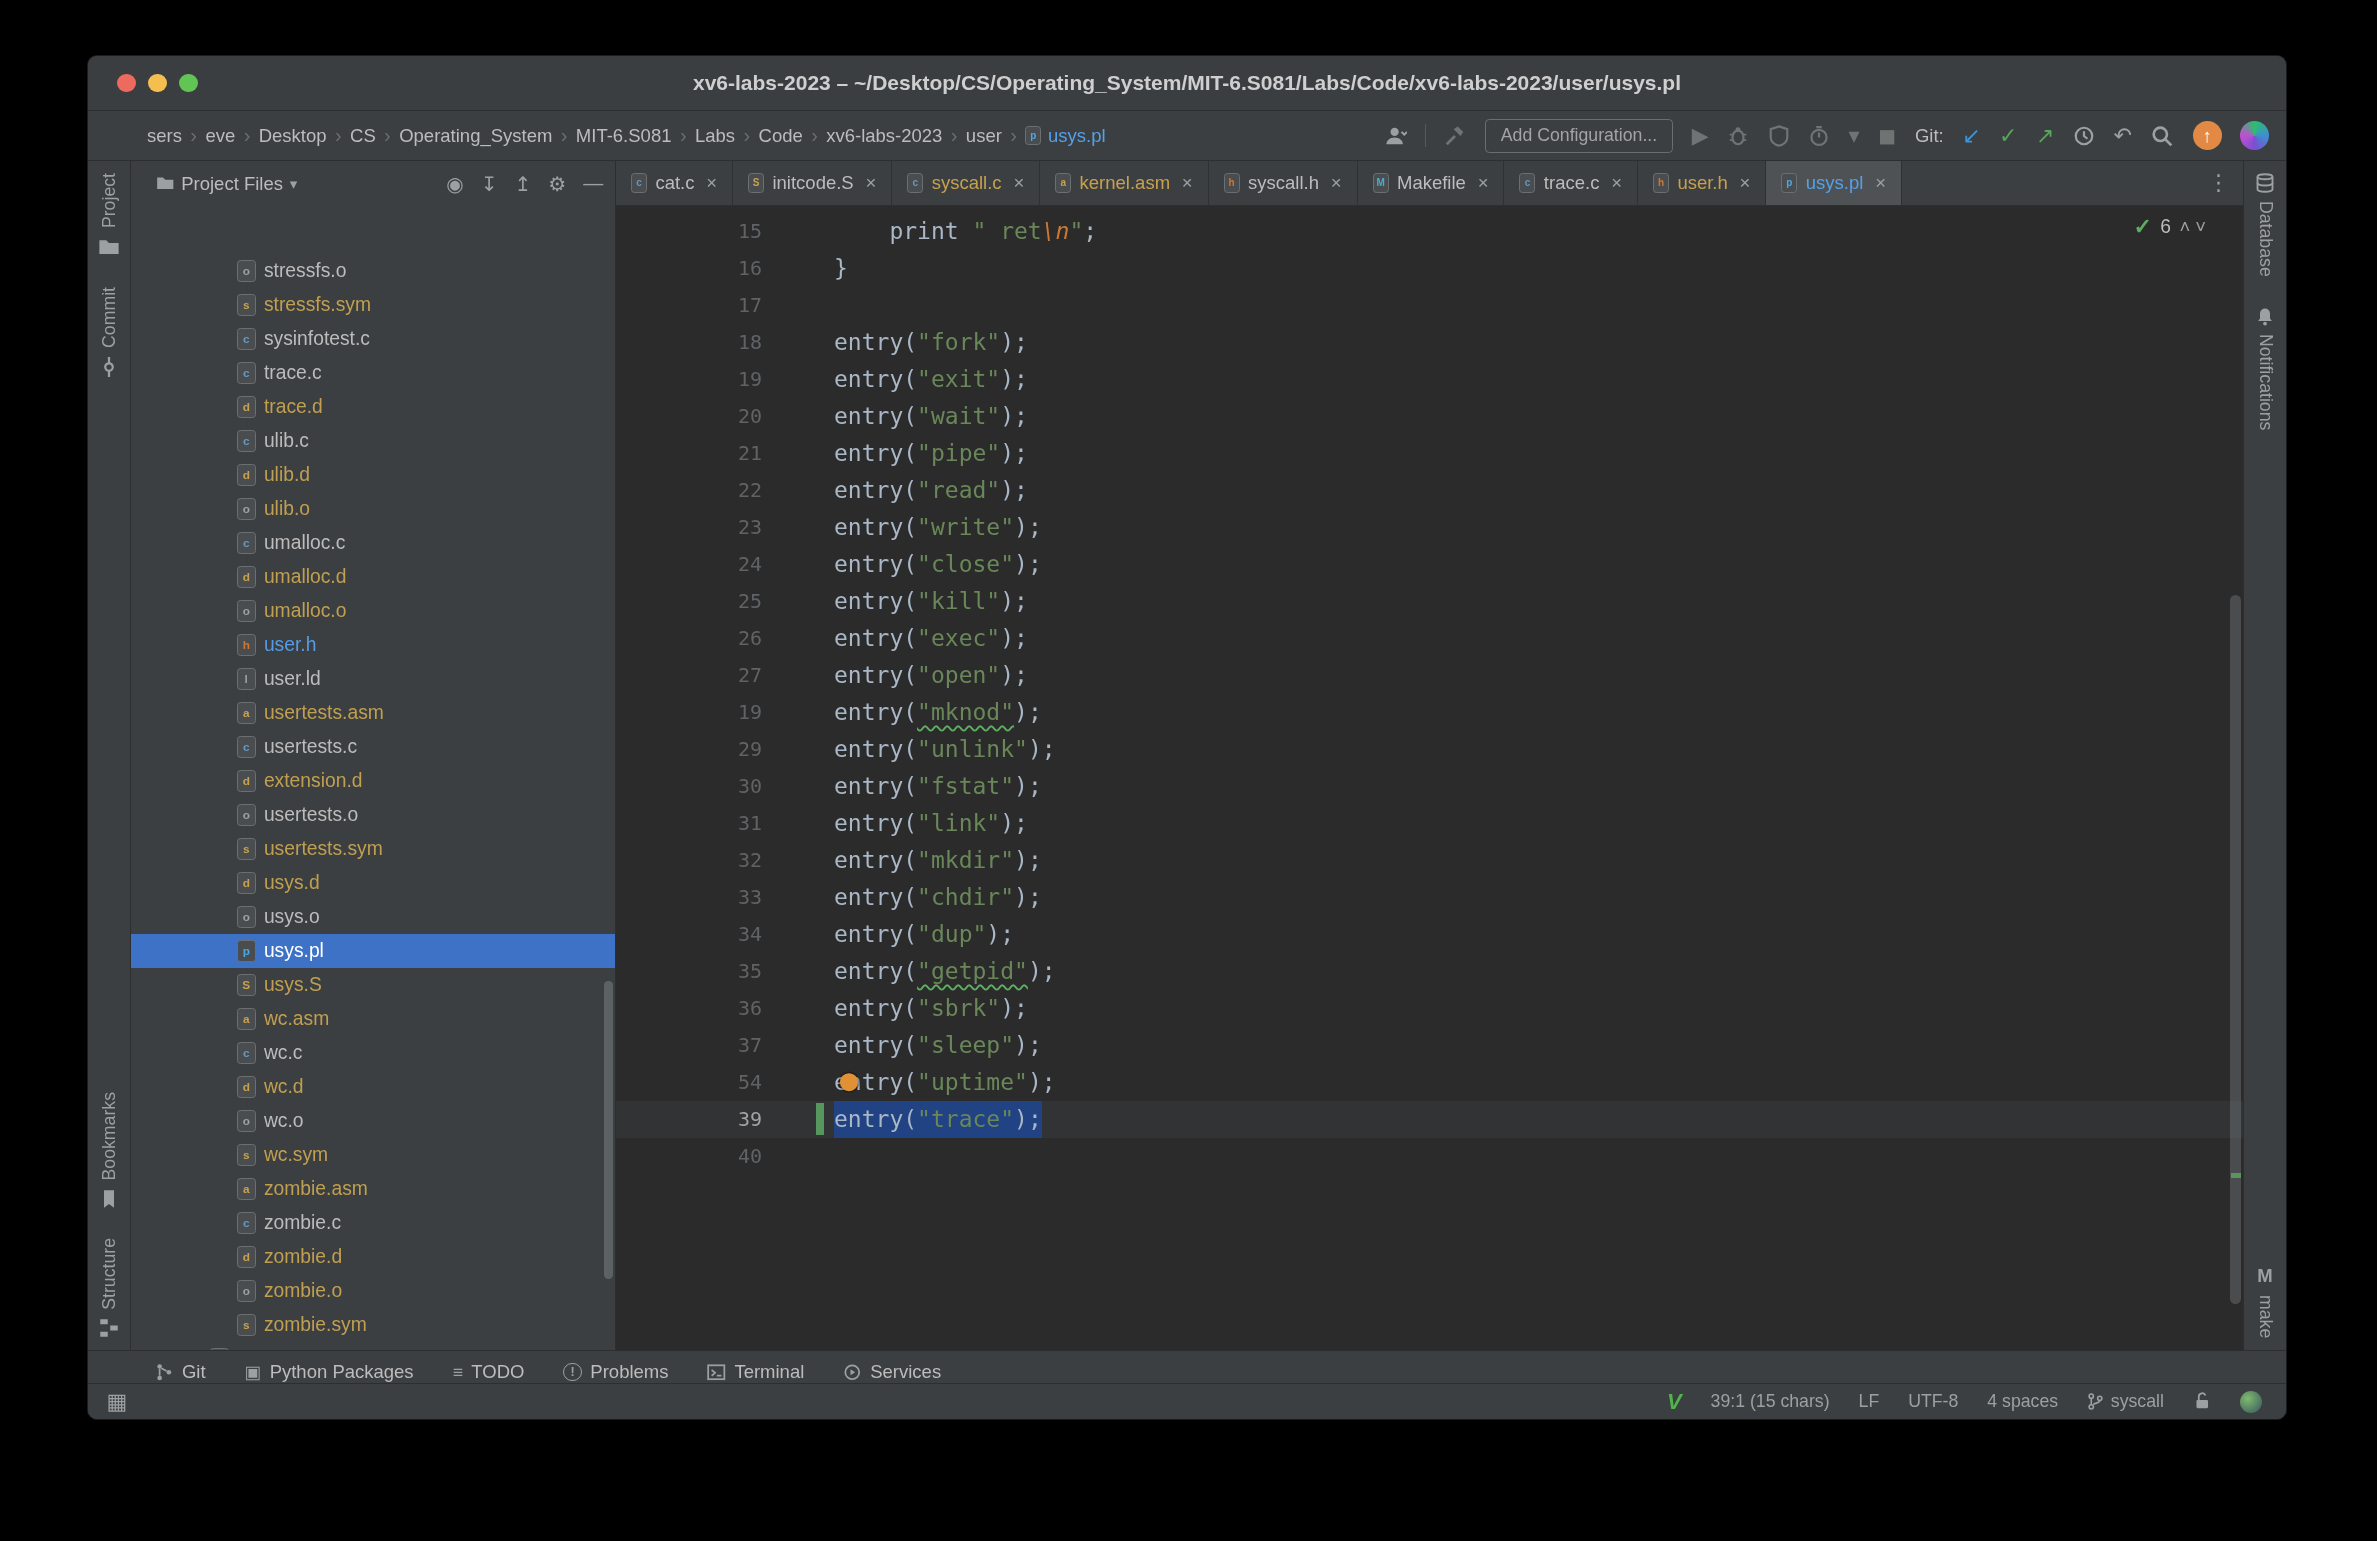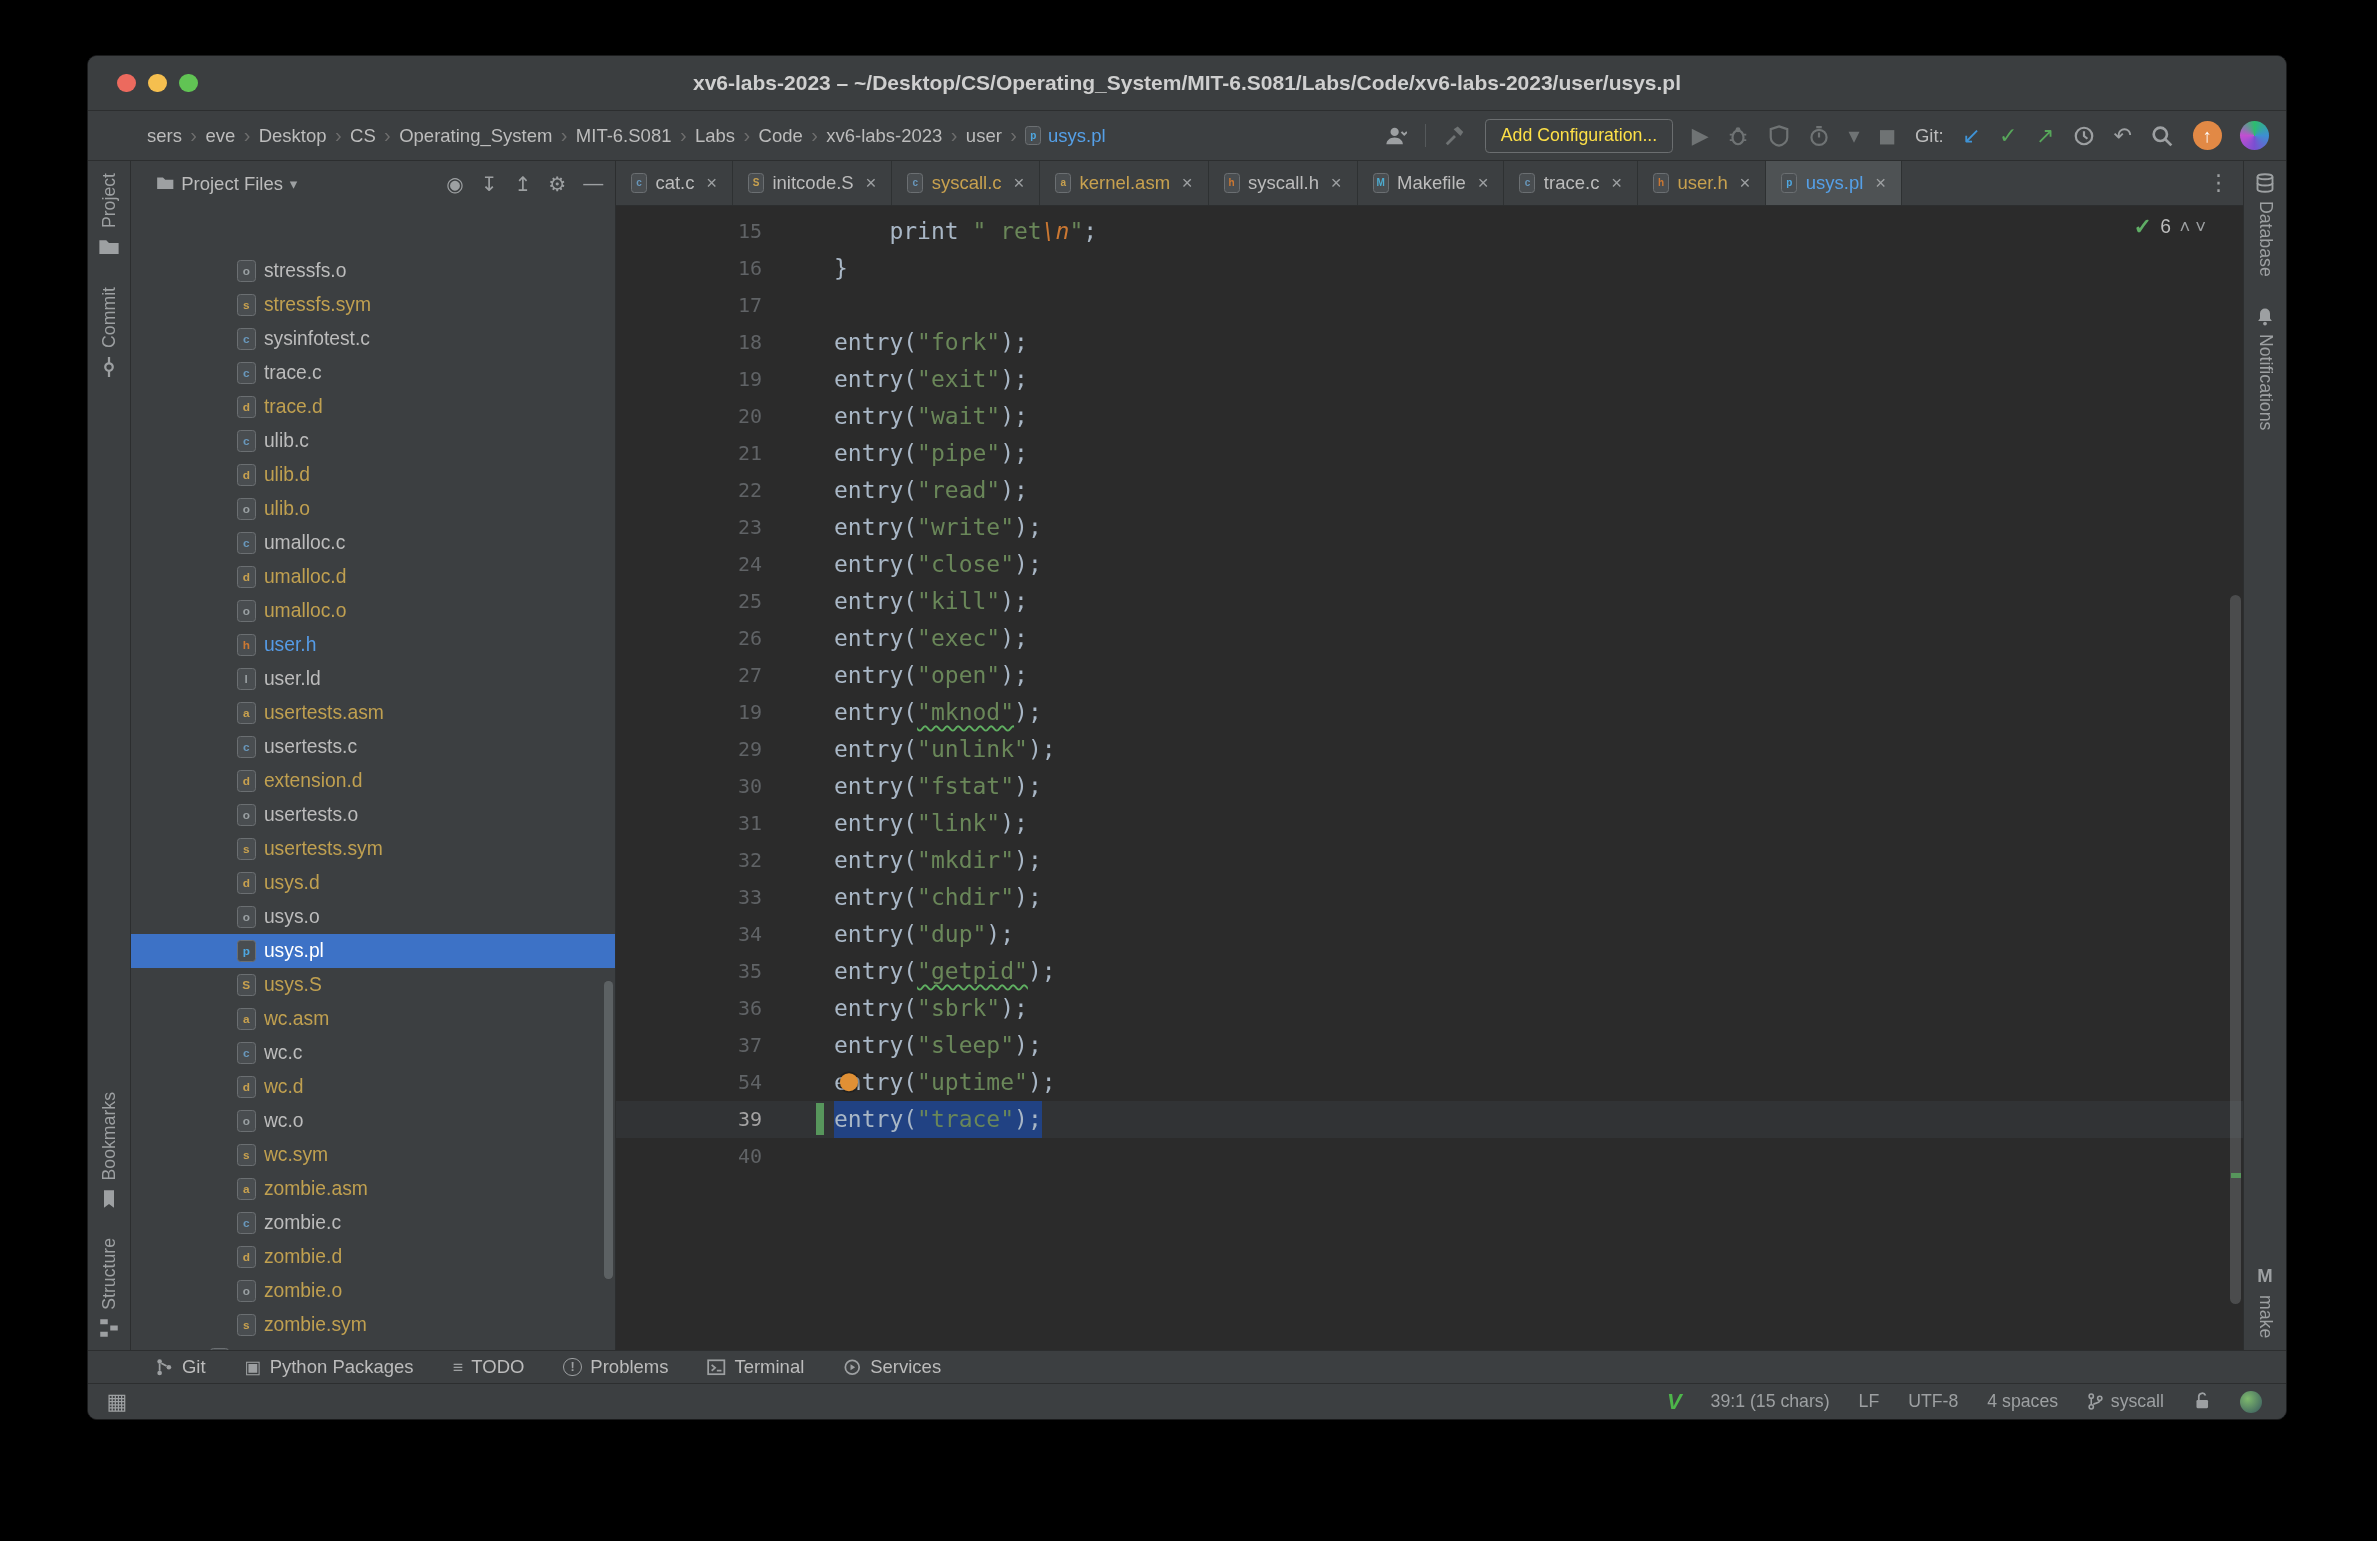--- a/index.html
+++ b/index.html
@@ -26,21 +26,21 @@
   .navbar{height:49px;flex:0 0 49px;background:#3c3f41;border-bottom:0.8px solid #2c2e2f;
     display:flex;align-items:center;padding:0 17px 0 59px;}
   .crumbs{display:flex;align-items:center;gap:8.4px;flex:1;overflow:hidden;white-space:nowrap;}
   .crumb{color:#bcbcbc;font-size:18.5px;}
   .crumb-sep{color:#6e6e6e;font-size:20px;}
   .crumb-file{color:#55a0e8;display:inline-flex;align-items:center;gap:6.7px;}
   .nav-right{display:flex;align-items:center;gap:18.5px;}
   .navicon{color:#9da0a2;font-size:22px;line-height:1;display:inline-flex;align-items:center;}
   .navicon.dis{color:#6f7374;}
   .navsep{width:0.8px;height:23.6px;background:#55595b;}
-  .addcfg{height:32px;border:0.8px solid #6b6e70;border-radius:4.2px;color:#fde047;font-size:17.7px;
+  .addcfg{height:32px;border:0.8px solid #6b6e70;border-radius:4.2px;color:#a3a3a3;font-size:17.7px;
     display:flex;align-items:center;padding:0 15px;background:transparent;}
   .gitlabel{color:#bcbcbc;font-size:18.5px;}
   .ico-blue{color:#3f93d6;} .ico-green{color:#57a65a;}
   .upgrade{width:29px;height:29px;border-radius:50%;background:#e28945;color:#fff;font-size:18.5px;
     display:flex;align-items:center;justify-content:center;font-weight:bold;}
   .gradcircle{width:29px;height:29px;border-radius:50%;
     background:conic-gradient(#2dbd6e,#3d8fd1,#7a4fd1,#c14fd1,#2dbd6e);}
   .svgi{display:inline-flex;align-items:center;justify-content:center;}
   .svgi svg{display:block;}
   
@@ -105,21 +105,21 @@
   .inspections{position:absolute;top:8.4px;right:37px;display:flex;align-items:center;gap:8.4px;}
   .insp-check{color:#5fad65;font-size:22px;font-weight:bold;}
   .insp-count{color:#bcbcbc;font-size:19.3px;}
   .insp-arrows{color:#9da0a2;font-size:18.5px;display:flex;gap:5px;}
   .vscroll{position:absolute;right:0;top:0;bottom:0;width:15px;}
   .vscroll .thumb{position:absolute;right:1.7px;width:11.8px;top:34%;height:62%;border-radius:5.9px;
     background:rgba(170,175,178,0.25);}
   .vscroll .vcsmark{position:absolute;right:1.7px;width:10px;top:84.5%;height:5px;background:#57965c;}
   
   .toolrow{height:32px;flex:0 0 32px;background:#3c3f41;border-top:0.8px solid #2c2e2f;
-    display:flex;align-items:center;gap:39px;padding-left:67px;}
+    display:flex;align-items:flex-end;gap:39px;padding-left:67px;}
   .tool-item{display:flex;align-items:center;gap:8.4px;color:#bcbcbc;font-size:18.5px;}
   .ticon{color:#9da0a2;font-size:17.7px;display:inline-flex;align-items:center;}
   .bang{width:18.5px;height:18.5px;border-radius:50%;border:1.7px solid #9da0a2;color:#9da0a2;font-size:12.6px;
     display:inline-flex;align-items:center;justify-content:center;box-sizing:border-box;font-weight:bold;}
   .statusrow{height:35px;flex:0 0 35px;background:#3c3f41;border-top:0.8px solid #2c2e2f;
     display:flex;align-items:center;padding:0 23.6px 0 18.5px;}
   .status-right{margin-left:auto;display:flex;align-items:center;gap:29px;color:#9da0a2;font-size:17.7px;}
   .vlogo{color:#4db54a;font-weight:bold;font-size:22px;font-style:italic;}
   .branch-item{display:flex;align-items:center;gap:6.7px;}
   .statuscircle{width:22px;height:22px;border-radius:50%;background:radial-gradient(circle at 35% 35%,#7fba6d,#35555e);}

